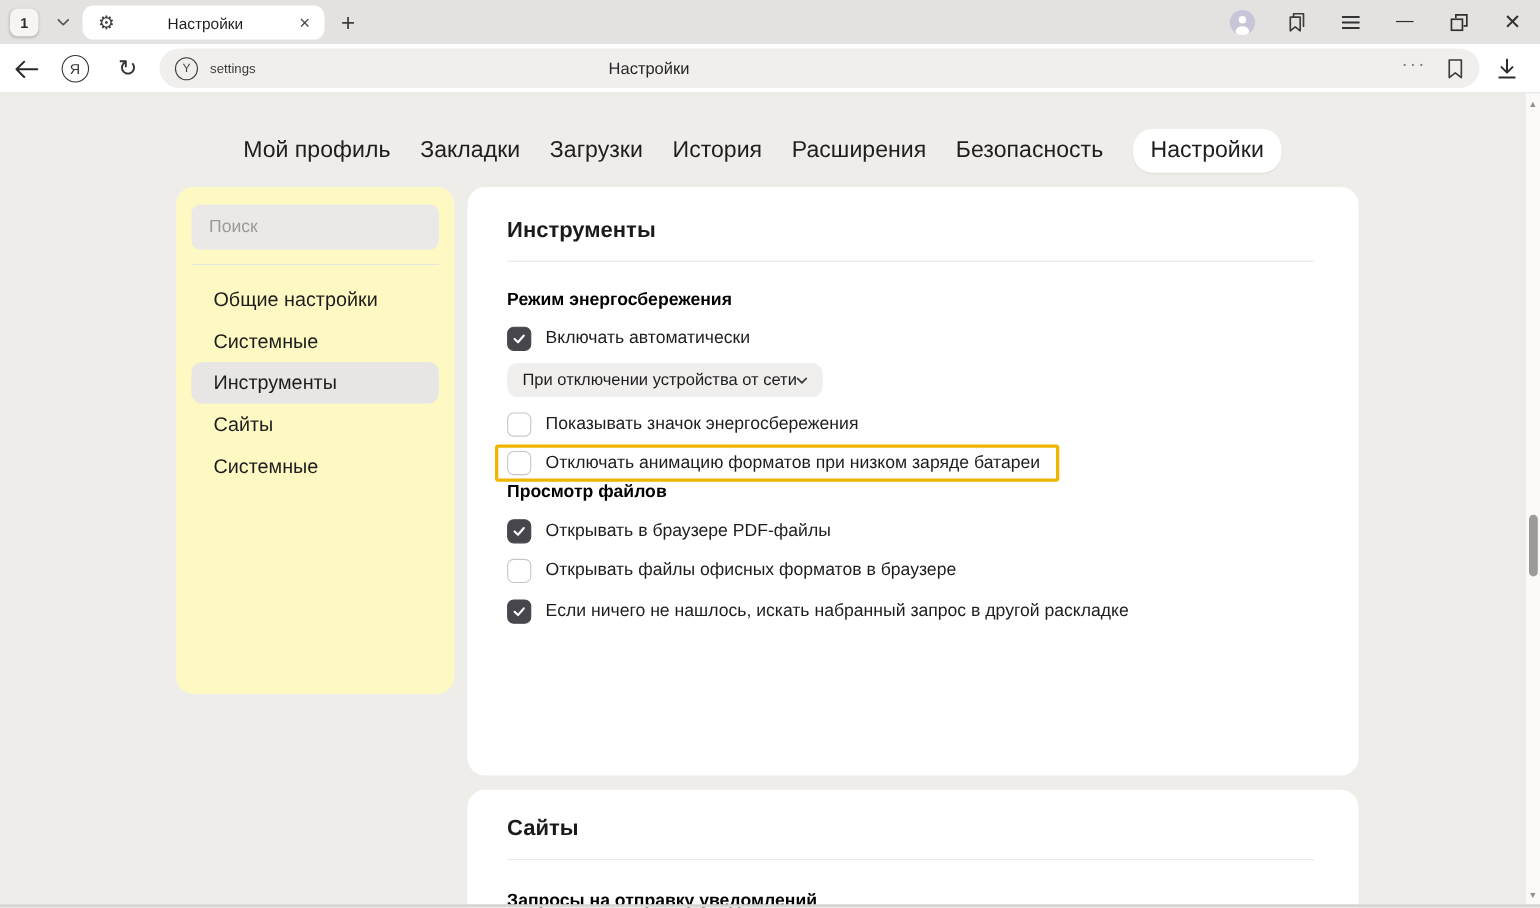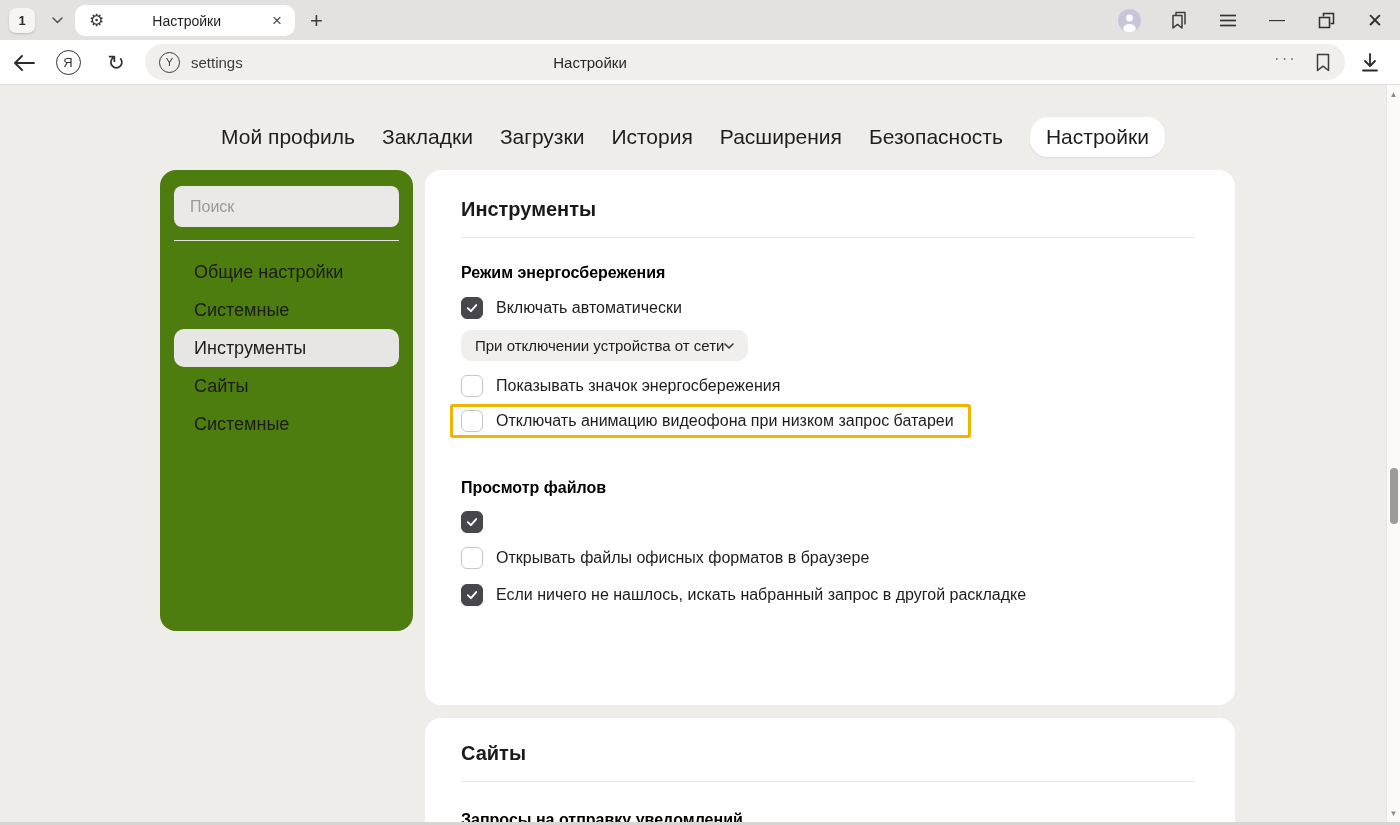--- a/index.html
+++ b/index.html
@@ -39,48 +39,48 @@
   .tb-icon { position:absolute; top:0; height:45px; display:flex; align-items:center; justify-content:center; width:32px; }
   .back { left:8px; }
   .ya-logo { left:52px; }
   .ya-circle { width:25px; height:25px; border:1.8px solid #333; border-radius:50%; display:flex; align-items:center; justify-content:center; font-size:13px; color:#333; }
   .refresh { left:100px; font-size:21px; color:#333; }
   .urlbar {
     position:absolute; left:145px; right:55px; top:4px; height:36px;
     background:#f0efed; border-radius:18px; display:flex; align-items:center; padding:0 14px;
   }
   .url-site-icon { width:21px; height:21px; border:1.7px solid #3d3d3d; border-radius:50%; display:flex; align-items:center; justify-content:center; font-size:11px; color:#3d3d3d; flex:none; }
-  .url-text { margin-left:11px; font-size:15px; color:#3c3c3c; }
+  .url-text { margin-left:11px; font-size:12px; color:#3c3c3c; }
   .bar-title { position:absolute; left:380px; width:130px; text-align:center; font-size:15px; color:#262626; }
   .urlbar-right { margin-left:auto; display:flex; align-items:center; gap:18px; }
   .dots { font-size:17px; color:#767676; letter-spacing:2px; line-height:0; padding-bottom:6px; }
   .download { right:14px; }
 
   
   .pagenav { position:absolute; top:121px; left:0; width:1386px; height:32px; display:flex; justify-content:center; align-items:center; gap:27px; }
   .pagenav span { font-size:21px; color:#1e1e1e; white-space:nowrap; }
   .pagenav span.active { background:#fff; border-radius:18px; padding:8px 16px; box-shadow:0 1px 2px rgba(0,0,0,.07); }
 
   
-  .side { position:absolute; left:160px; top:170px; width:253px; height:461px; background:#4d7c0f; border-radius:16px; padding:16px 14px 0; }
+  .side { position:absolute; left:160px; top:170px; width:253px; height:461px; background:#fef9c3; border-radius:16px; padding:16px 14px 0; }
   .side-search { width:100%; height:41px; background:#ebe9e8; border:none; border-radius:8px; padding:0 16px; font-size:16px; font-family:inherit; color:#1d1d1d; outline:none; }
   .side-search::placeholder { color:#9b9a98; }
   .side-divider { height:1px; background:#e7e5e3; margin-top:13px; }
   .side-list { padding-top:12px; }
   .side-item { height:38px; display:flex; align-items:center; padding:0 20px; font-size:18px; color:#1d1d1d; border-radius:10px; }
   .side-item.active { background:#e8e6e4; }
 
   
   .card { position:absolute; left:425px; width:810px; background:#fff; border-radius:16px; padding:28px 40px 0 36px; }
   .card1 { top:170px; height:535px; }
   .card2 { top:718px; height:160px; padding-top:24px; }
   h1.card-title { font-size:20px; font-weight:700; color:#1a1a1a; line-height:22px; }
   .divider { height:1px; background:#e8e6e4; margin-top:17px; }
   h2.sec { font-size:16px; font-weight:700; color:#000000; line-height:19px; }
-  .mt25 { margin-top:25px; } .mt40 { margin-top:40px; } .mt50 { margin-top:50px; } .mt28 { margin-top:28px; }
+  .mt25 { margin-top:25px; } .mt40 { } .mt50 { margin-top:50px; } .mt28 { margin-top:28px; }
   .row { display:flex; align-items:center; gap:13px; margin-top:14px;text-align:center; }
   .row.tight { margin-top:13px; }
   .row .lbl { font-size:16px; color:#1d1d1d; line-height:23px; }
   .cb { width:22px; height:22px; border:1.5px solid #c9c7c5; border-radius:6px; background:#fff; flex:none; display:flex; align-items:center; justify-content:center; }
   .cb svg { display:none; }
   .cb.checked { background:#47464c; border-color:#47464c; }
   .cb.checked svg { display:block; }
   .select-pill { margin-top:11px; display:inline-flex; align-items:center; background:#f1efee; border-radius:10px; height:31px; padding:0 14px; font-size:15px; color:#1d1d1d; }
   .hl-row { margin-top:7px; margin-left:-11px; display:inline-flex; align-items:center; gap:13px; border:3px solid #eeb600; border-radius:3px; padding:3px 14px 3px 8px; }
 
@@ -223,32 +223,33 @@
       
     </span>
     <span class="lbl">Показывать значок энергосбережения</span>
   </div>
 
   <div style="display:block;">
     <div class="hl-row">
       <span class="cb">
         
       </span>
-      <span class="lbl">Отключать анимацию видеофона при низком запрос батареи</span>
+      <span class="lbl">Отключать анимацию форматов при низком заряде батареи</span>
     </div>
   </div>
 
   <h2 class="sec mt40">Просмотр файлов</h2>
 
   <div class="row">
     <span class="cb checked">
       <svg width="14" height="14" viewBox="0 0 16 16">
           <polyline points="3.2,8.2 6.8,11.6 12.8,4.6" fill="none" stroke="#fff" stroke-width="2.2" stroke-linecap="round" stroke-linejoin="round"></polyline>
         </svg>
     </span>
+    <span class="lbl">Открывать в браузере PDF-файлы</span>
   </div>
 
   <div class="row tight">
     <span class="cb">
       
     </span>
     <span class="lbl">Открывать файлы офисных форматов в браузере</span>
   </div>
 
 

